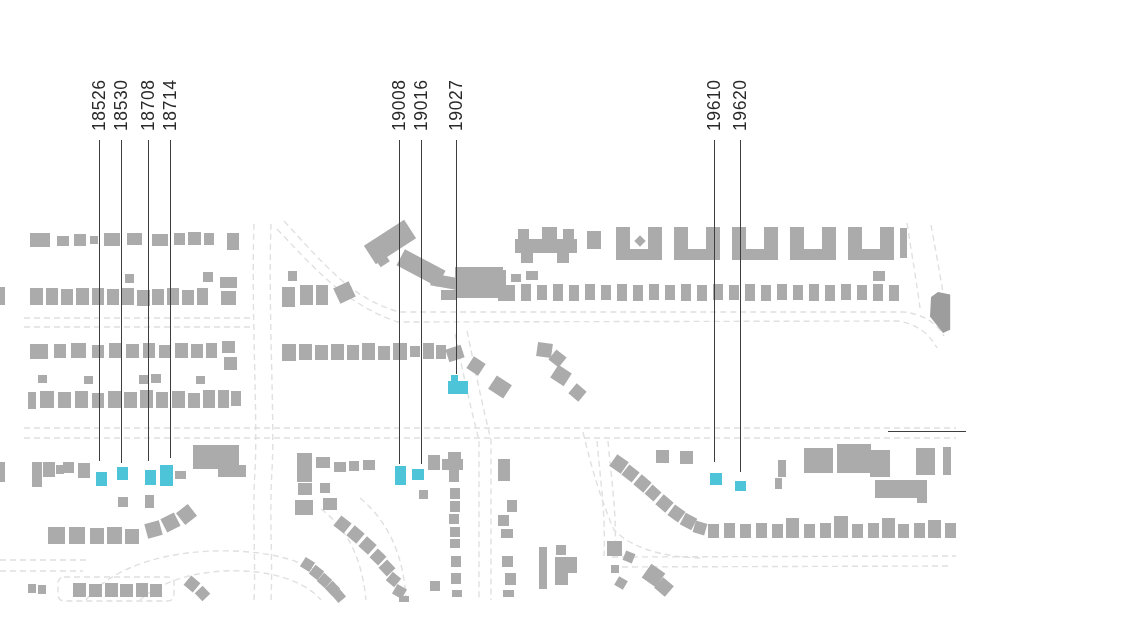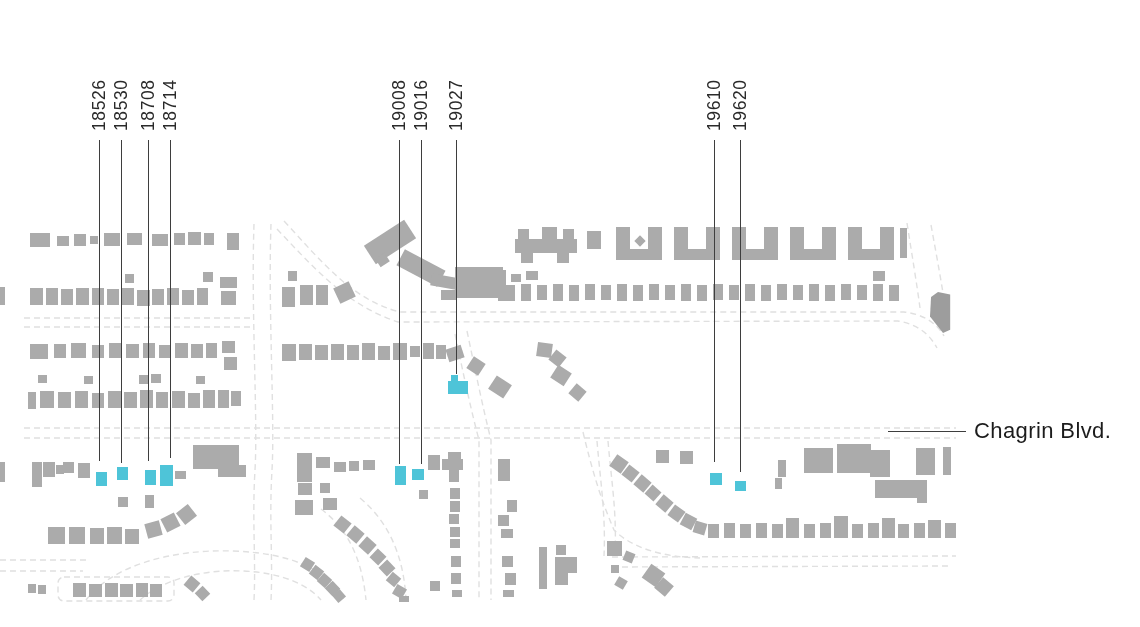--- a/index.html
+++ b/index.html
@@ -41,21 +41,20 @@
       <path d="M321,509 C349,530 362,560 366,600"></path>
       <path d="M360,498 C389,522 404,557 406,600"></path>
       <path d="M612,557 L956,556"></path>
       <path d="M612,567 L950,566"></path>
       <path d="M583,432 C592,470 601,500 614,530 C633,549 664,557 700,558"></path>
       <path d="M0,560 H88"></path>
       <path d="M0,571 H83"></path>
       <path d="M64,577 h104 a6,6 0 0 1 6,6 v12 a6,6 0 0 1 -6,6 h-104 a6,6 0 0 1 -6,-6 v-12 a6,6 0 0 1 6,-6"></path>
     </svg>
   <div class="pointer" style="left: 888px; top: 431px; width: 78px;"></div>
-  <div class="street" style="left: 974px; top: 418px;">Chagrin Blvd.</div>
 <div class="b gray" style="left: 30px; top: 233px; width: 20px; height: 14px;"></div>
     <div class="b gray" style="left: 57px; top: 236px; width: 12px; height: 10px;"></div>
     <div class="b gray" style="left: 74px; top: 234px; width: 12px; height: 12px;"></div>
     <div class="b gray" style="left: 90px; top: 236px; width: 8px; height: 8px;"></div>
     <div class="b gray" style="left: 104px; top: 233px; width: 16px; height: 13px;"></div>
     <div class="b gray" style="left: 127px; top: 233px; width: 15px; height: 12px;"></div>
     <div class="b gray" style="left: 152px; top: 234px; width: 16px; height: 12px;"></div>
     <div class="b gray" style="left: 174px; top: 233px; width: 11px; height: 12px;"></div>
     <div class="b gray" style="left: 188px; top: 232px; width: 13px; height: 13px;"></div>
     <div class="b gray" style="left: 204px; top: 233px; width: 10px; height: 12px;"></div>

